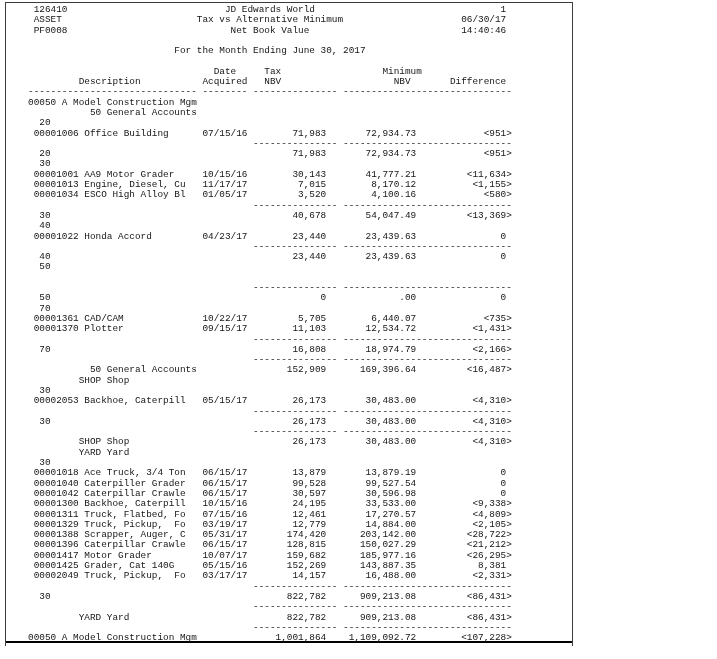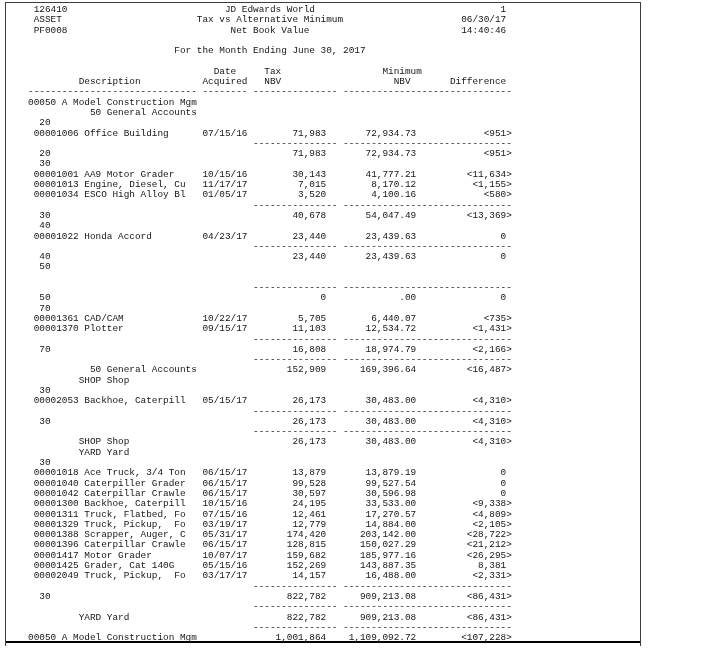--- a/index.html
+++ b/index.html
@@ -1,19 +1,19 @@
 <!DOCTYPE html>
 <html><head>
 <meta charset="utf-8">
 <style>
   html,body{margin:0;padding:0;background:#ffffff;}
   body{width:717px;height:659px;position:relative;overflow:hidden;
        font-family:"Liberation Mono","DejaVu Sans Mono",monospace;}
   .page-frame{
-    position:absolute;left:5px;top:2px;width:636px;height:644px;
+    position:absolute;left:5px;top:2px;width:568px;height:644px;
     border-top:1px solid #3c3c3c;border-left:1px solid #3c3c3c;border-right:1px solid #3c3c3c;
     background:#ffffff;box-sizing:border-box;
   }
   .page-bottom-rule{
     position:absolute;left:0px;bottom:3px;width:100%;height:2px;background:#000000;
   }
   .report-body{
     position:absolute;left:22px;top:2px;
     font-size:9.4px;line-height:10.3px;color:#151515;
     white-space:pre;letter-spacing:0px;

